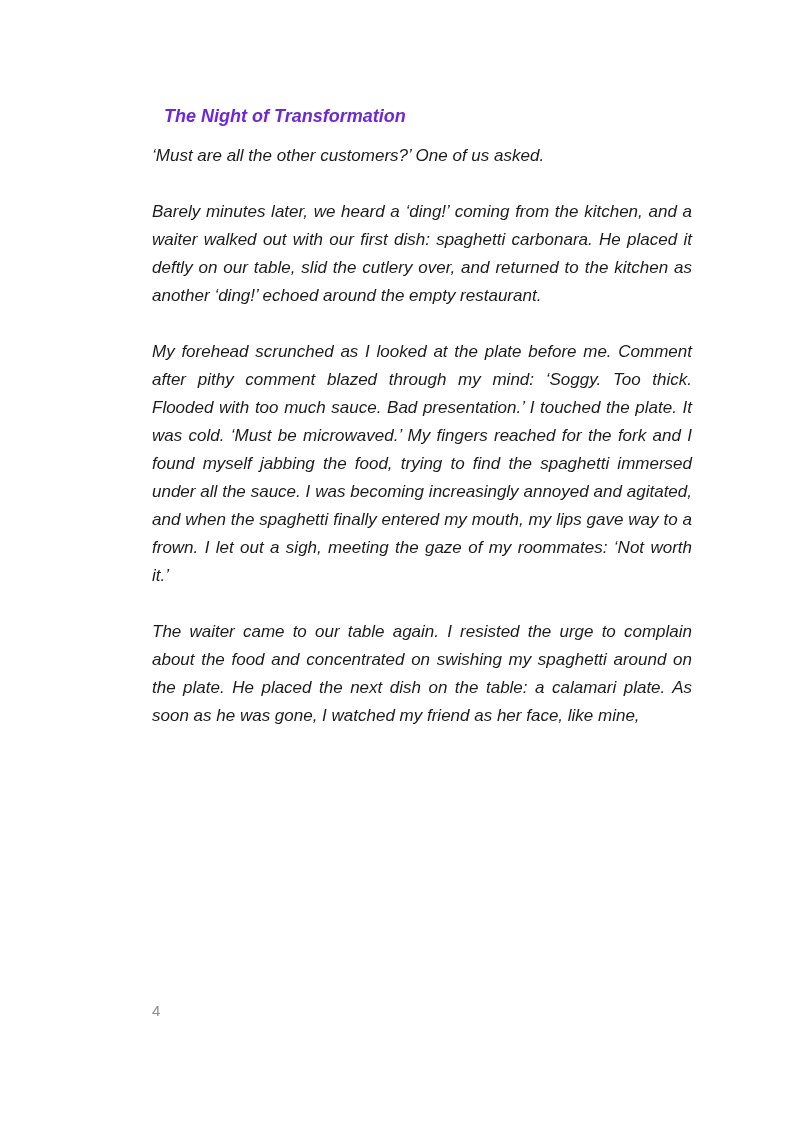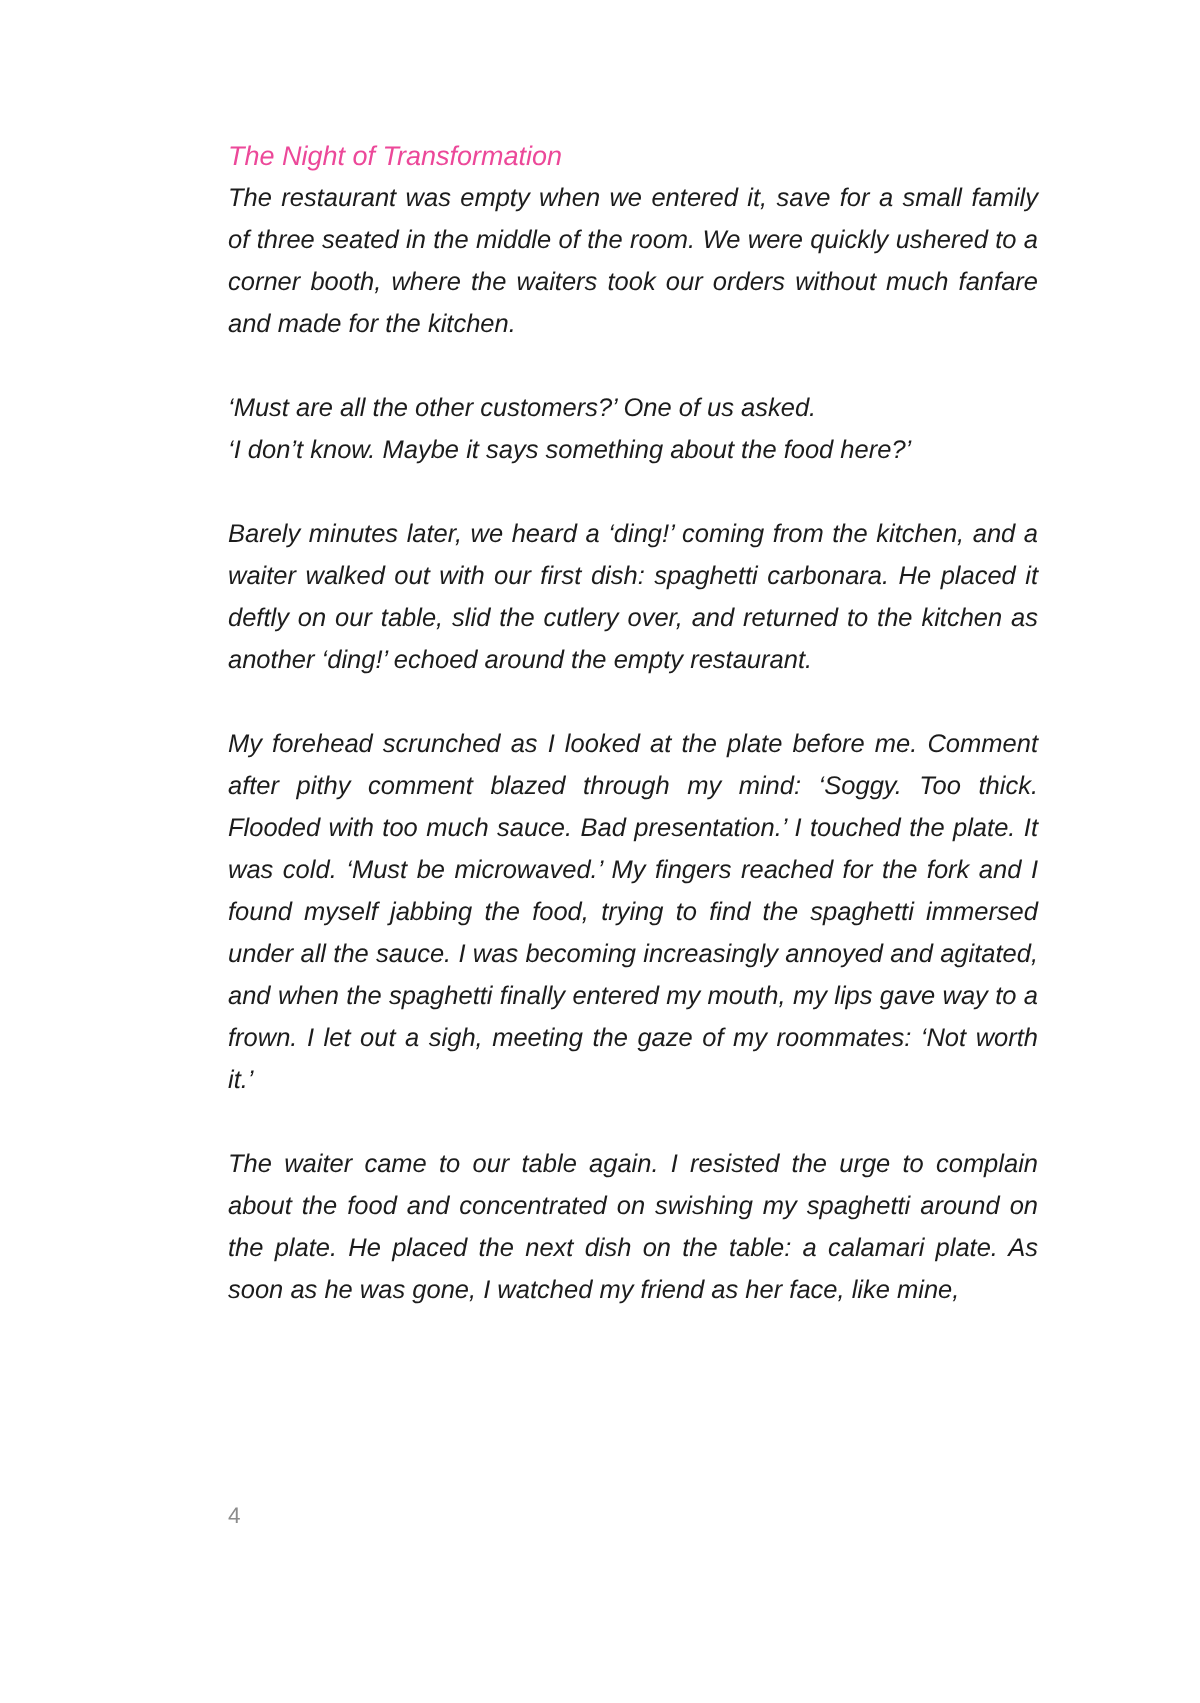--- a/index.html
+++ b/index.html
@@ -21,25 +21,25 @@
     left: 152px;
     top: 90px;
     width: 540px;
     color: #1c1c1c;
     font-family: "Liberation Sans", "DejaVu Sans", sans-serif;
     font-style: italic;
     font-size: 17px;
     line-height: 28px;
   }
   .title {
-    font-weight: normal;
+    font-weight: bold;
     font-size: 18px;
     line-height: 28px;
-    margin: 0;
-    color: #ec4899;
+    margin: 12px;
+    color: #6d28d9;
   }
   .para {
     margin: 0 0 28px 0;
     text-align: justify;
   }
   .para.first {
     margin-top: 0;
   }
   .dialogue {
     margin: 0 0 28px 0;
@@ -60,25 +60,23 @@
   }
 </style>
 </head>
 <body>
 
 <div class="page">
   <div class="content">
 
     <h1 class="title">The Night of Transformation</h1>
 
-    <p class="para first">The restaurant was empty when we entered it, save for a small family of three seated in the middle of the room. We were quickly ushered to a corner booth, where the waiters took our orders without much fanfare and made for the kitchen.</p>
 
     <div class="dialogue">
       <p>‘Must are all the other customers?’ One of us asked.</p>
-      <p>‘I don’t know. Maybe it says something about the food here?’</p>
     </div>
 
     <p class="para">Barely minutes later, we heard a ‘ding!’ coming from the kitchen, and a waiter walked out with our first dish: spaghetti carbonara. He placed it deftly on our table, slid the cutlery over, and returned to the kitchen as another ‘ding!’ echoed around the empty restaurant.</p>
 
     <p class="para">My forehead scrunched as I looked at the plate before me. Comment after pithy comment blazed through my mind: ‘Soggy. Too thick. Flooded with too much sauce. Bad presentation.’ I touched the plate. It was cold. ‘Must be microwaved.’ My fingers reached for the fork and I found myself jabbing the food, trying to find the spaghetti immersed under all the sauce. I was becoming increasingly annoyed and agitated, and when the spaghetti finally entered my mouth, my lips gave way to a frown. I let out a sigh, meeting the gaze of my roommates: ‘Not worth it.’</p>
 
     <p class="para">The waiter came to our table again. I resisted the urge to complain about the food and concentrated on swishing my spaghetti around on the plate. He placed the next dish on the table: a calamari plate. As soon as he was gone, I watched my friend as her face, like mine,</p>
 
   </div>
 

